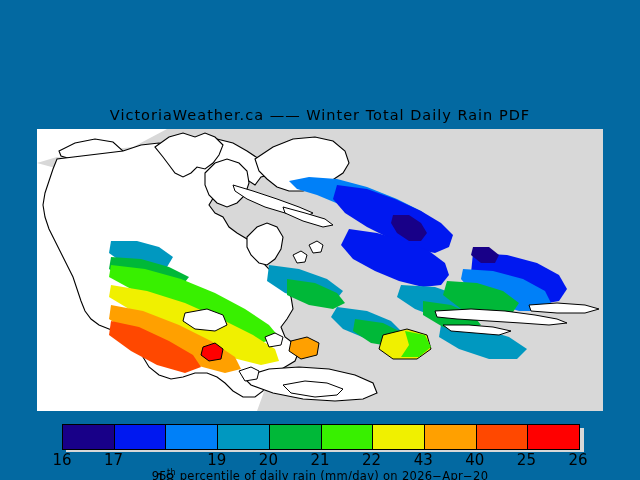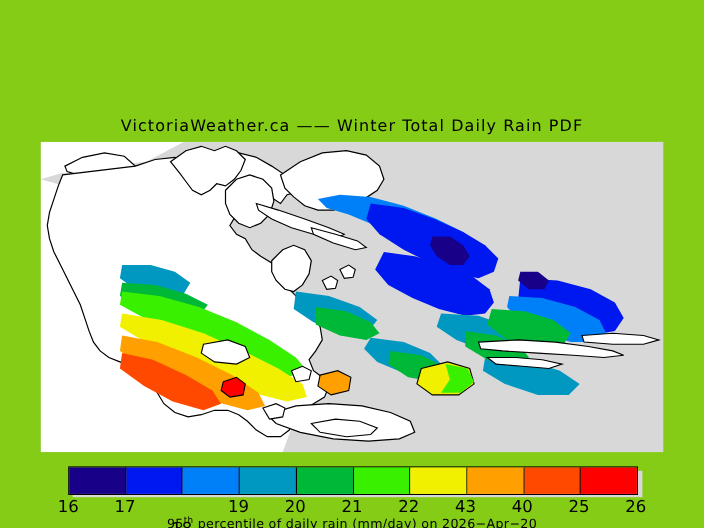--- a/index.html
+++ b/index.html
@@ -12,21 +12,21 @@
     height: 480px;
     position: relative;
     overflow: hidden;
     font-family: "DejaVu Sans", sans-serif;
   }
 
   #page {
     position: absolute;
     left: 0; top: 0;
     width: 640px; height: 480px;
-    background: #84cc16;
+    background: #0369a1;
   }
 
   
   #title {
     position: absolute;
     left: 0; top: 107px;
     width: 640px;
     text-align: center;
     font-family: "DejaVu Sans", sans-serif;
     font-size: 14.5px;

